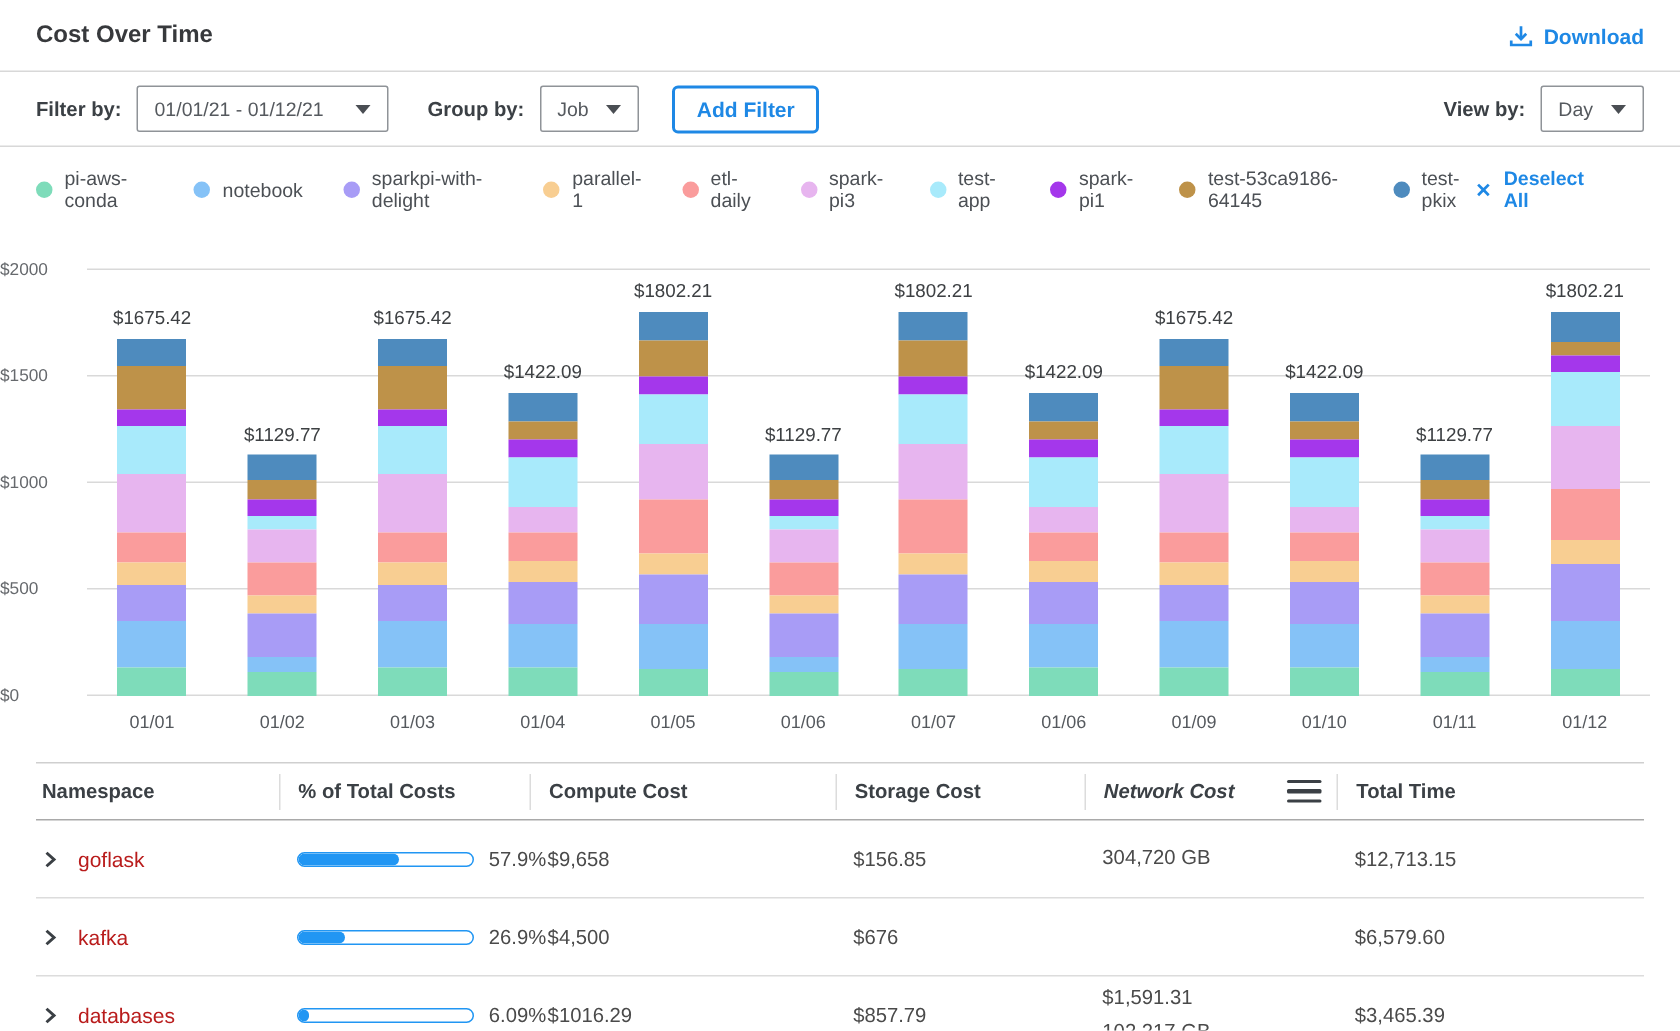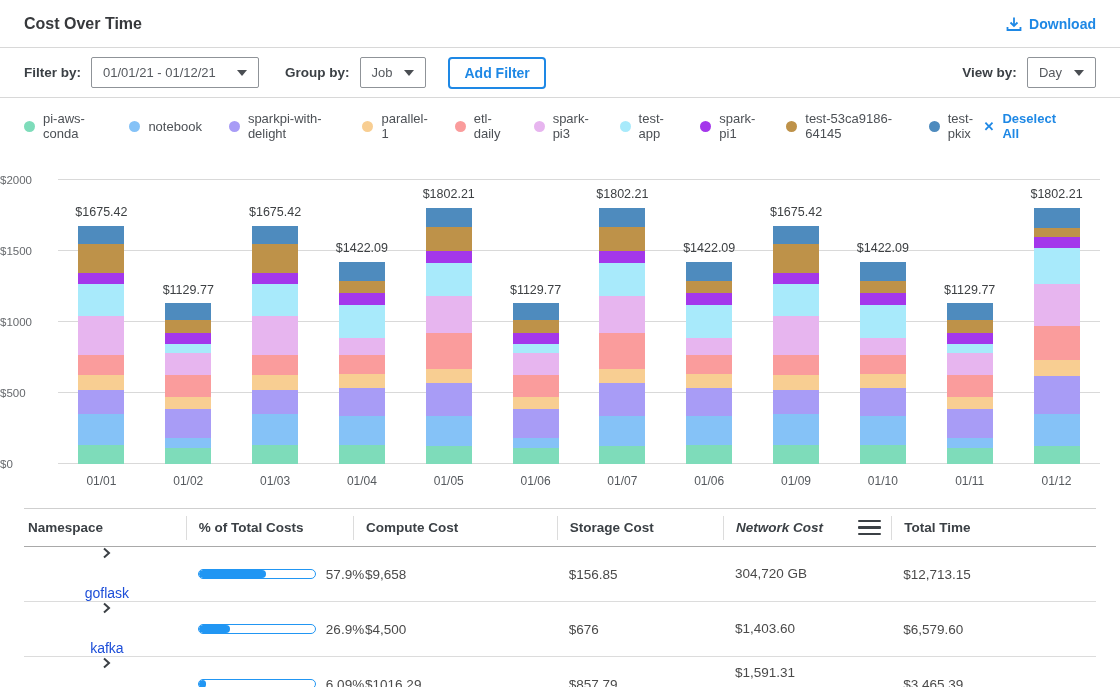--- a/index.html
+++ b/index.html
@@ -59,21 +59,21 @@
   .tgrid { display: grid; grid-template-columns: 15.1% 15.6% 19% 15.5% 15.7% 19.1%; align-items: center; }
   .thead { height: 38px; border-bottom: 1px solid #a9a9a9; font-weight: bold; font-size: 13.5px;
     color: #3b4045; }
   .th { padding-left: 12px; display: flex; align-items: center; height: 24px;
     border-left: 1px solid #dcdcdc; }
   .th:first-child { border-left: none; padding-left: 4px; }
   .th-net { justify-content: space-between; padding-right: 10px; font-style: italic; }
   .trow { min-height: 52px; border-bottom: 1px solid #dcdcdc; font-size: 13.5px; color: #4a4a4a; }
   .td { padding-left: 12px; }
   .td:first-child { padding-left: 4px; }
-  .ns-cell { display: flex; align-items: center; gap: 26px; color: #1d4ed8; font-size: 14px; flex-direction: column; }
+  .ns-cell { display: flex; align-items: center; gap: 13px; color: #b91c1c; font-size: 14px; }
   .chev { flex: none; cursor: pointer; display: flex; align-items: center; }
   .pct-cell { display: flex; align-items: center; gap: 10px; }
   .pill { width: 118px; height: 10px; border: 1px solid #2196F3; border-radius: 6px; flex: none;
     overflow: hidden; background: #fff; }
   .pill-fill { height: 100%; background: #2196F3; border-radius: 5px; }
   .net-line { line-height: 1.65; }
   .burger { display: inline-flex; flex-direction: column; gap: 4px; cursor: pointer; }
   .burger span { display: block; width: 23px; height: 2.5px; background: #3b4045; border-radius: 1px; }
 </style>
 </head>
@@ -424,21 +424,20 @@
         </div>
         <div class="td pct-cell">
           <span class="pill">
             <span class="pill-fill" style="display: block; width: 26.9%;"></span>
           </span>
           <span>26.9%</span>
         </div>
         <div class="td">$4,500</div>
         <div class="td">$676</div>
         <div class="td">
-          <div class="net-line">$1,403.60</div>
         </div>
         <div class="td">$6,579.60</div>
       </div>
       <div class="tgrid trow">
         <div class="td ns-cell">
           <span class="chev">
             <svg width="11" height="12" viewBox="0 0 11 12" fill="none" stroke="#3b4045" stroke-width="2">
               <path d="M3 1.5 L8 6 L3 10.5"></path>
             </svg>
           </span>

